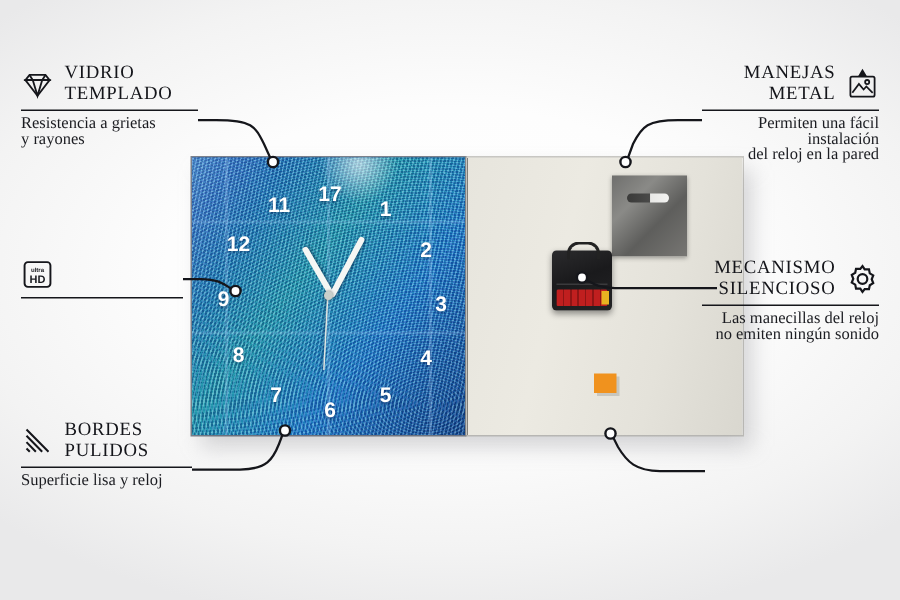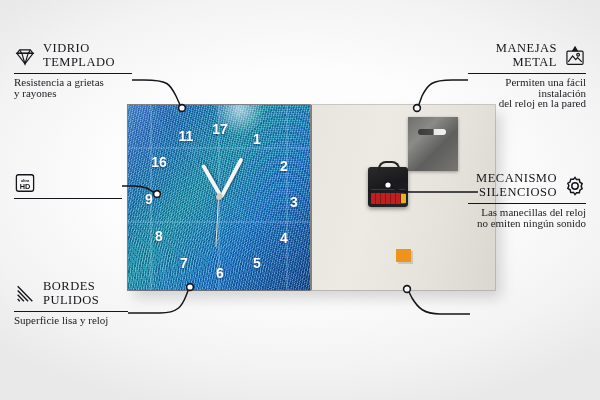--- a/index.html
+++ b/index.html
@@ -143,21 +143,21 @@
       <span class="numeral" style="left:92px;top:24px">17</span>
       <span class="numeral" style="left:129px;top:34px">1</span>
       <span class="numeral" style="left:156px;top:61px">2</span>
       <span class="numeral" style="left:166px;top:97px">3</span>
       <span class="numeral" style="left:156px;top:133px">4</span>
       <span class="numeral" style="left:129px;top:158px">5</span>
       <span class="numeral" style="left:92px;top:168px">6</span>
       <span class="numeral" style="left:56px;top:158px">7</span>
       <span class="numeral" style="left:31px;top:131px">8</span>
       <span class="numeral" style="left:21px;top:94px">9</span>
-      <span class="numeral" style="left:31px;top:57px">16</span>
+      <span class="numeral" style="left:31px;top:57px">12</span>
       <span class="numeral" style="left:58px;top:31px">11</span>
 
       <div class="hand" id="hand-hour"></div>
       <div class="hand" id="hand-minute"></div>
       <div class="hand" id="hand-second"></div>
       <div id="hand-cap"></div>
     </div>
 
     <div id="back-panel">
       <div id="hanger-plate">

